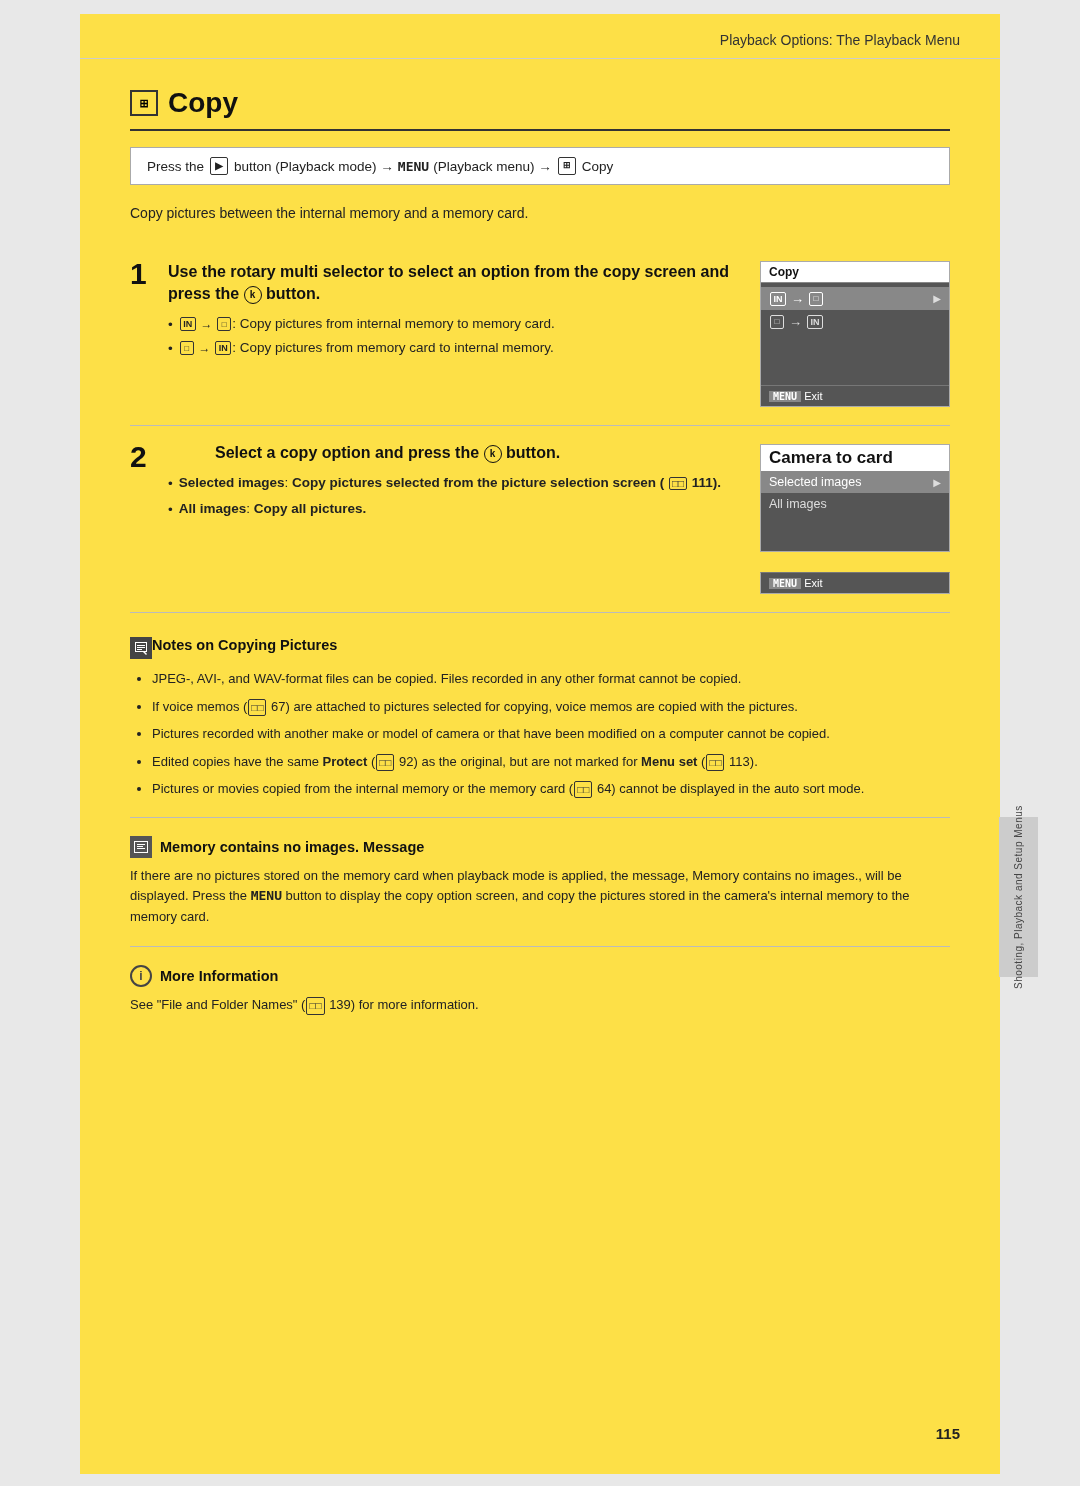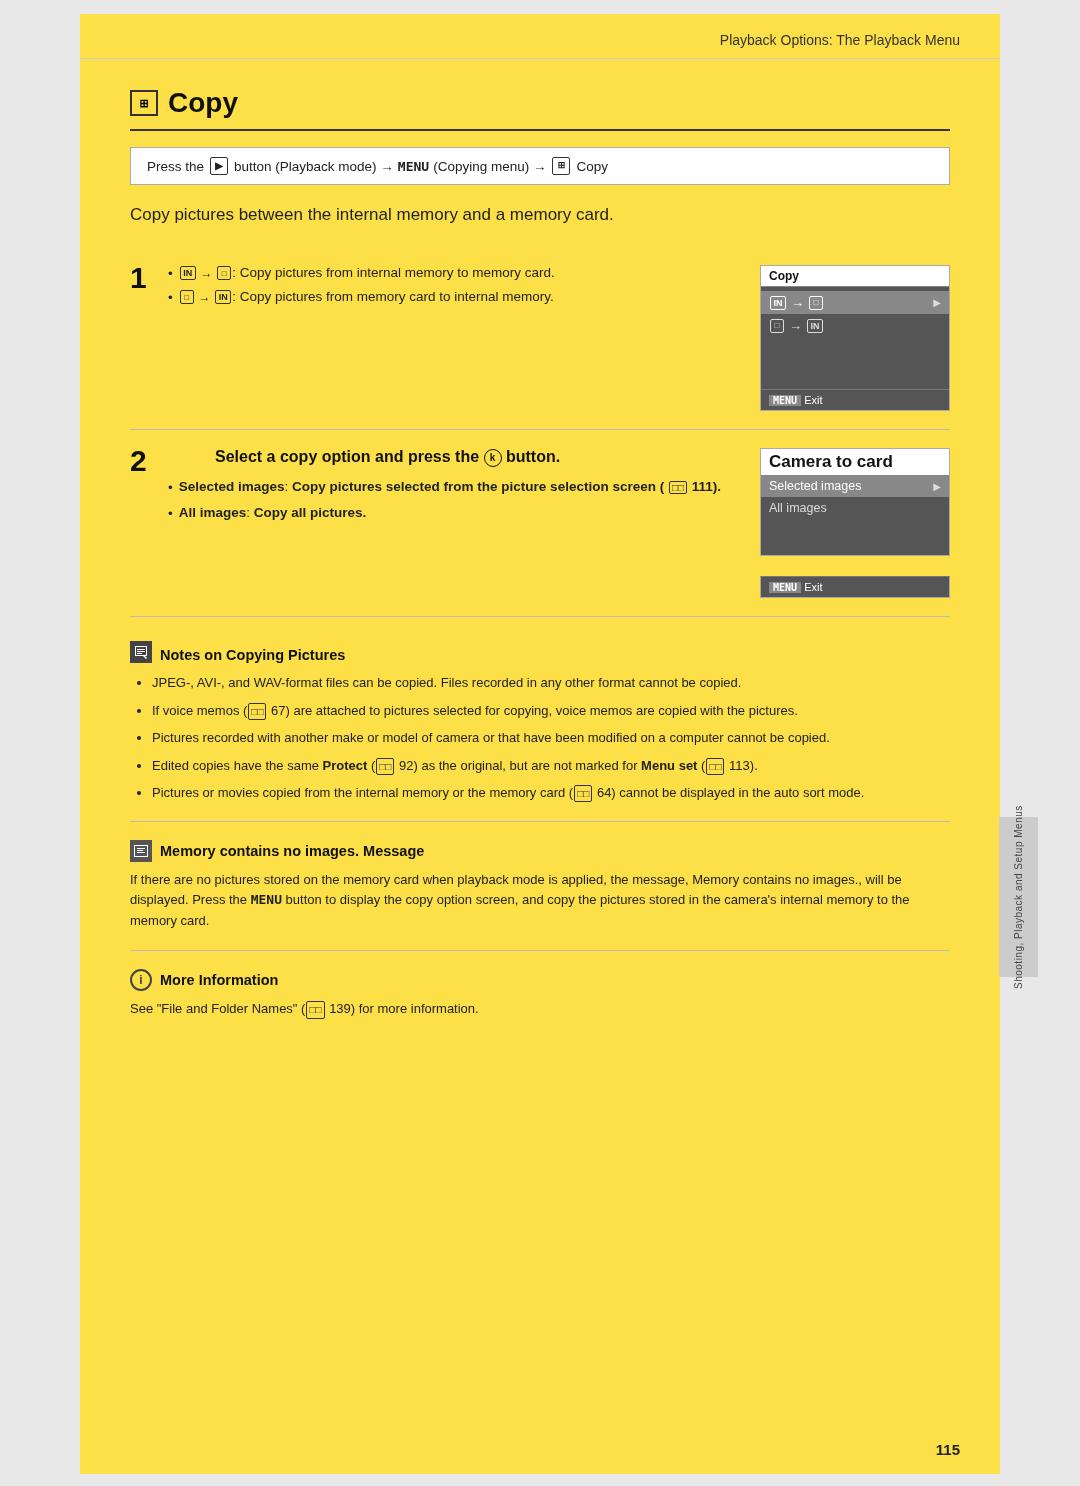--- a/index.html
+++ b/index.html
@@ -85,21 +85,21 @@
       vertical-align: middle;
       margin: 0 2px;
     }
     .menu-text {
       font-family: monospace;
       font-weight: bold;
       font-size: 13px;
       vertical-align: middle;
     }
     .intro-text {
-      font-size: 17px;
+      font-size: 14px;
       color: #222;
       margin-bottom: 22px;
     }
     .step-section {
       border-bottom: 1px solid #bbb;
       padding: 18px 0 18px 0;
     }
     .step-row {
       display: flex;
       align-items: flex-start;
@@ -304,22 +304,21 @@
       padding: 4px 8px;
       color: #fff;
       font-size: 11px;
       margin-top: 20px;
     }
     .notes-section {
       margin-top: 24px;
     }
     .notes-header {
       display: flex;
-      align-items: flex-end;
-      gap: 8px;
+      align-items: flex-start;
       margin-bottom: 10px;
     }
     .notes-icon {
       width: 22px;
       height: 22px;
       background: #444;
       display: flex;
       align-items: center;
       justify-content: center;
       flex-shrink: 0;
@@ -374,21 +373,21 @@
     .info-text {
       font-size: 13px;
       color: #222;
       line-height: 1.6;
     }
     .info-text strong {
       font-weight: normal;
     }
     .page-number {
       position: absolute;
-      bottom: 16px;
+      bottom: 32px;
       right: 40px;
       font-size: 15px;
       font-weight: bold;
       color: #222;
     }
     .sidebar-tab {
       position: absolute;
       right: -38px;
       top: 55%;
       transform: translateY(-50%) rotate(90deg);
@@ -440,31 +439,36 @@
           <span class="copy-icon-inner">⊞</span>
         </div>
         <span class="page-title">Copy</span>
       </div>
 
       <div class="instruction-box">
         <span>Press the</span>
         <span class="playback-icon">▶</span>
         <span>button (Playback mode) →</span>
         <span class="menu-text">MENU</span>
-        <span>(Copying menu) →</span>
+        <span>(Playback menu) →</span>
         <span class="playback-icon" style="font-size:9px;">⊞</span>
         <span>Copy</span>
       </div>
 
       <p class="intro-text">Copy pictures between the internal memory and a memory card.</p>
 
       <div class="step-section">
         <div class="step-row">
           <div class="step-number">1</div>
           <div class="step-content">
+            <div class="step-heading">
+              Use the rotary multi selector to select an option from the copy screen and press the
+              <span class="ok-circle">k</span>
+              button.
+            </div>
             <ul class="step-bullets">
               <li>
                 <span class="bullet-dot">•</span>
                 <span>
                   <span class="mem-icon">IN</span>
                   <span class="small-arrow">→</span>
                   <span class="card-icon">□</span>:
                   Copy pictures from internal memory to memory card.
                 </span>
               </li>

